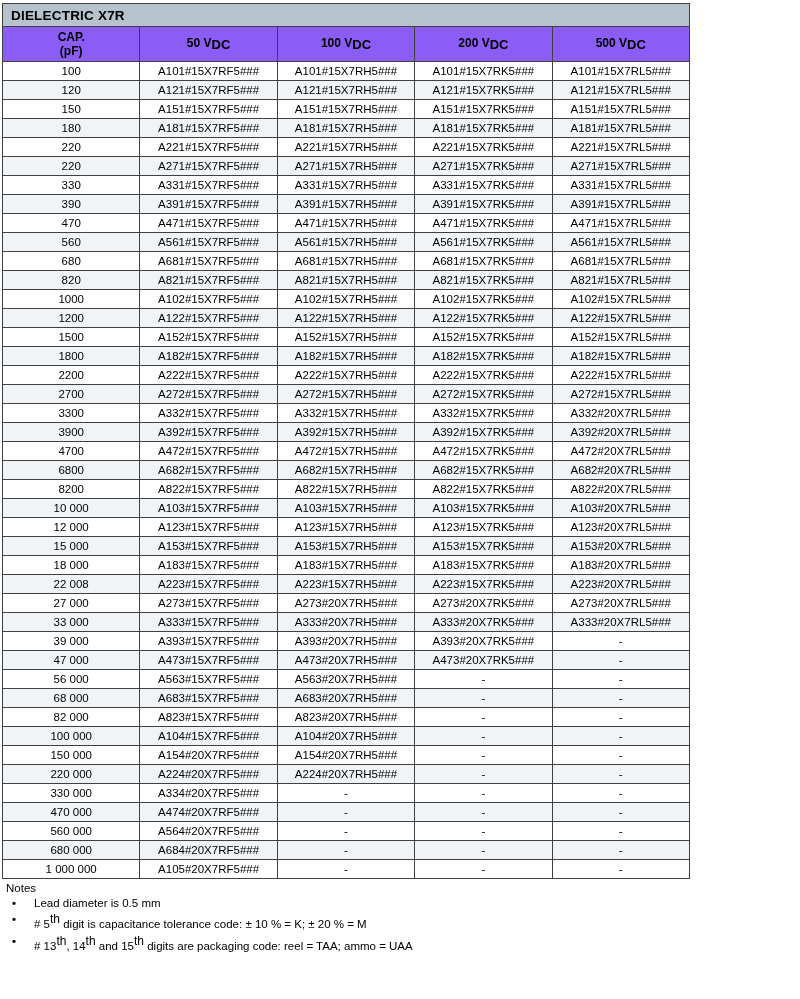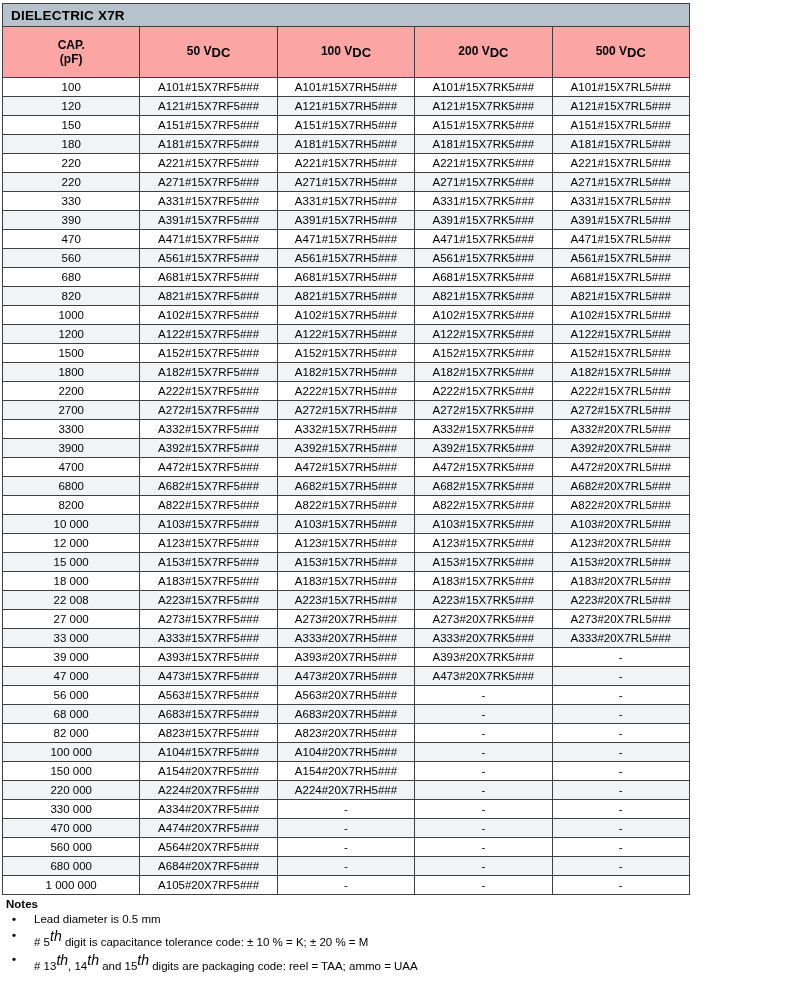--- a/index.html
+++ b/index.html
@@ -39,22 +39,22 @@
   th,td{
     border:1px solid var(--border);
     text-align:center;
     vertical-align:middle;
     overflow:hidden;
     white-space:nowrap;
   }
   th{
     font-size:12px;
     font-weight:bold;
-    padding:11px 2px;
-    background:#fca5a5;
+    padding:3px 2px;
+    background:#8b5cf6;
   }
   th sub{
     font-size:13px;
     vertical-align:-2px;
     margin-top:20px;
   }
   td{
     font-size:11.5px;
     height:19px;
     padding:1px 3px;
@@ -62,41 +62,41 @@
   tbody tr:nth-child(even){
     background:var(--row-alt);
   }
   col.cap{width:20%;}
   col.v{width:20%;}
   .notes{
     padding:3px 2px 0 4px;
     font-size:11.5px;
   }
   .notes-title{
-    font-weight:bold;
+    font-weight:normal;
     margin-bottom:2px;
   }
   .notes ul{
     margin:0;
     padding:0;
     list-style:none;
   }
   .notes li{
     display:flex;
     margin-bottom:2px;
     line-height:1.25;
     gap:14px;
   }
   .bullet{
     width:14px;
     padding-left:6px;
     flex:0 0 14px;
   }
   .bullet::before{content:"\2022"; font-weight:bold;}
-  .notes sup{font-size:14px;font-style:italic;}
+  .notes sup{font-size:12px;}
 </style>
 </head>
 <body>
 
 <div class="page">
 
   <div class="title-bar">
     <span>DIELECTRIC X7R</span>
   </div>
 

